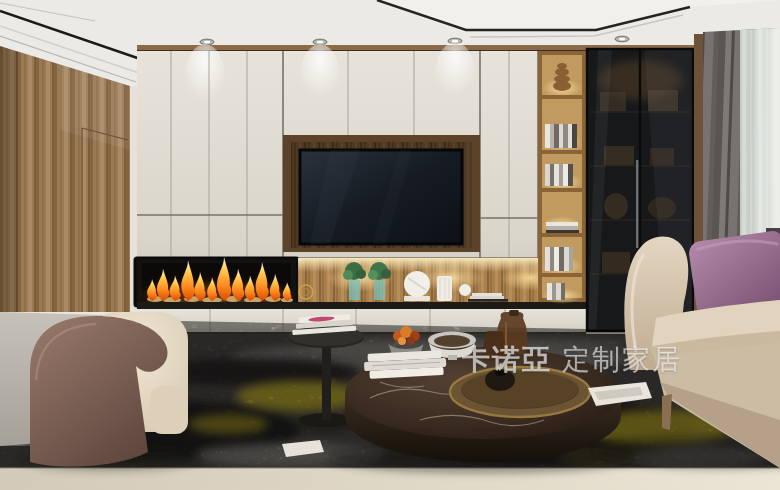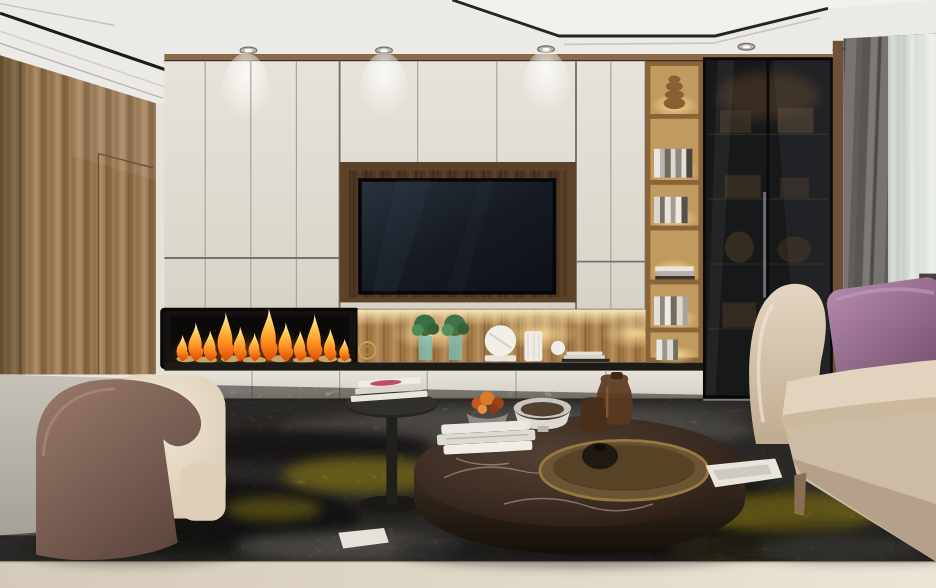--- a/index.html
+++ b/index.html
@@ -505,13 +505,16 @@
     <path d="M630,370 C620,318 623,266 640,248 C650,234 672,232 682,246 C691,259 689,280 684,302 L679,348 L662,370 Z" fill="url(#sofaG)"></path>
     <path d="M636,352 C629,312 631,272 644,254" stroke="#efe3d1" stroke-width="3" fill="none" opacity="0.7"></path>
     <path d="M656,318 C700,308 758,302 780,300 L780,346 C740,349 700,353 668,361 C657,363 651,356 652,346 Z" fill="#e2d3bf"></path>
     <path d="M652,346 C700,338 750,333 780,331 L780,346 C740,349 700,353 668,361 C657,363 651,356 652,346 Z" fill="#cbb99f"></path>
     <polygon points="654,356 780,343 780,468 664,396" fill="#cdbca4"></polygon>
     <polygon points="660,382 780,420 780,468 668,396" fill="#b5a189"></polygon>
     <polygon points="662,396 672,394 670,430 662,428" fill="#8a6f52"></polygon>
   </g>
 </svg>
 
+<div class="watermark">
+  <span class="brand">卡诺亞</span><span class="suffix">定制家居</span>
 </div>
+</div>
 
 </body></html>

